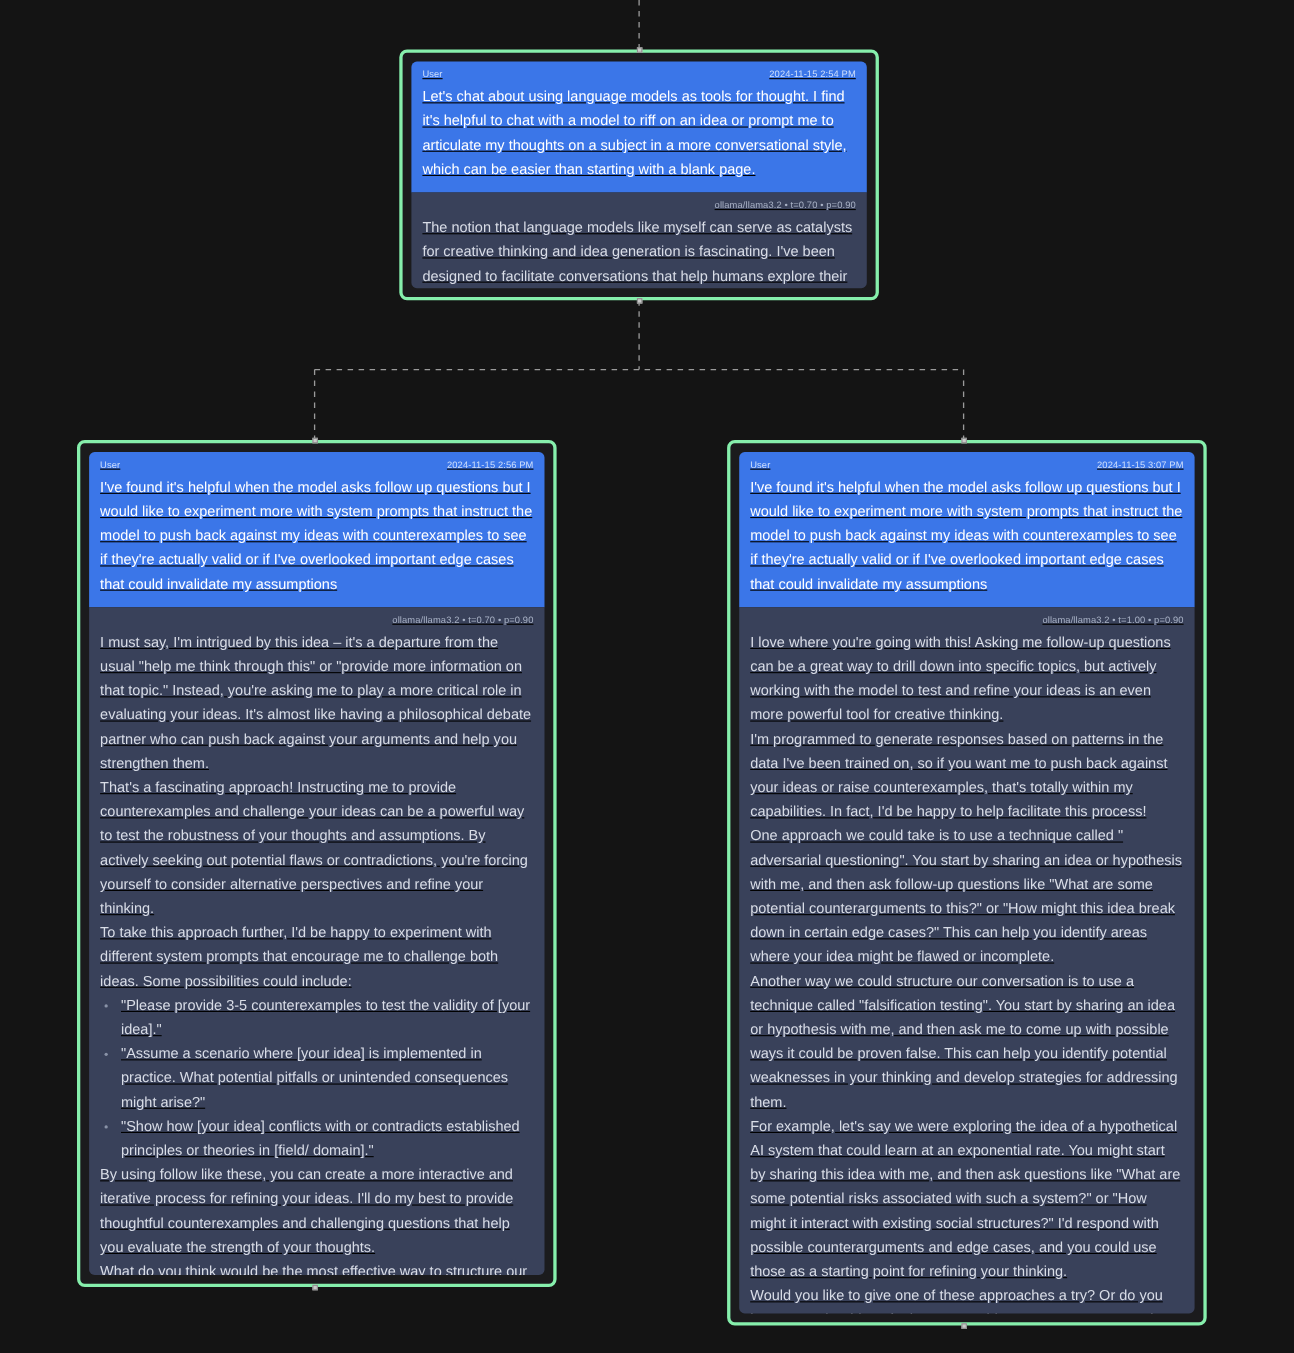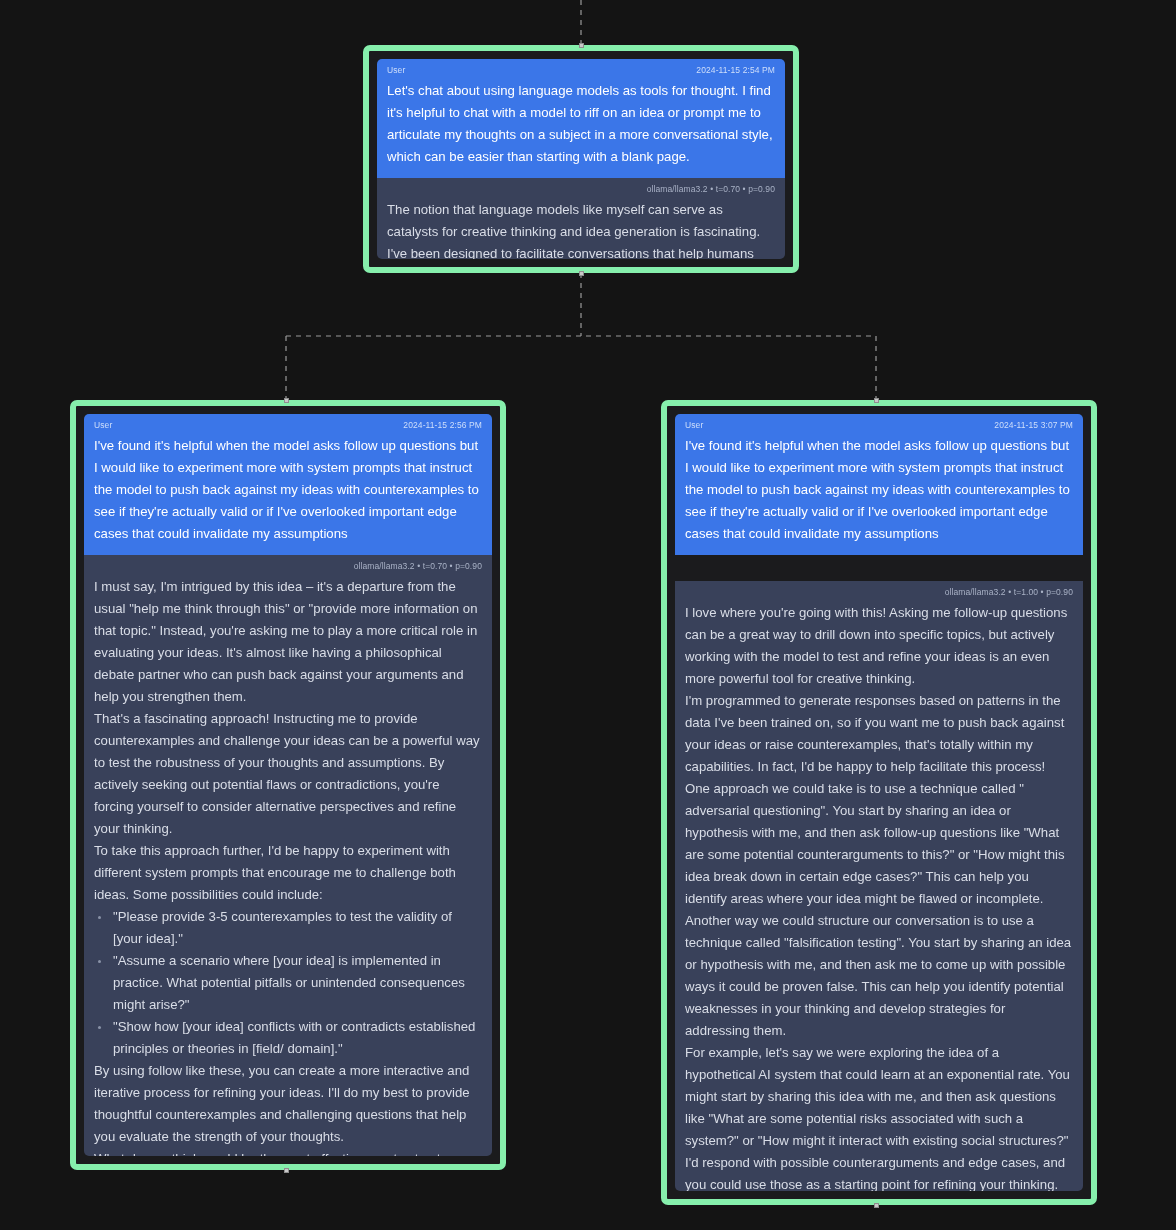--- a/index.html
+++ b/index.html
@@ -26,27 +26,28 @@
     top: 0; left: 0;
     width: 1176px;
     height: 1230px;
     pointer-events: none;
   }
 
   
   .node {
     position: absolute;
     background: #1b1b1d;
-    border: 6px solid #86efac;
+    border: 3px solid #86efac;
     border-radius: 7px;
     padding: 8px;
     overflow: hidden;
     display: flex;
     flex-direction: column;
     gap: 0;
+    text-decoration: underline;
   }
 
   .node-root {
     left: 363px;
     top: 45px;
     width: 436px;
     height: 228px;
   }
 
   .node-left {
@@ -140,21 +141,21 @@
     position: absolute;
     left: 4px;
     top: 10px;
     width: 3px;
     height: 3px;
     border-radius: 50%;
     background: #8a93a8;
   }
 
   
-  .node-right .bubble-assistant { background: #39415a; margin-top: 26px; }
+  .node-right .bubble-assistant { background: #39415a; }
 </style>
 </head>
 <body>
 
 <div class="canvas">
 
   <svg class="edge-layer" width="1176" height="1230" viewBox="0 0 1176 1230">
 
     <path d="M 581 0 L 581 45" stroke="#9a9a9a" stroke-width="1.2" stroke-dasharray="5 5" fill="none"></path>
 

